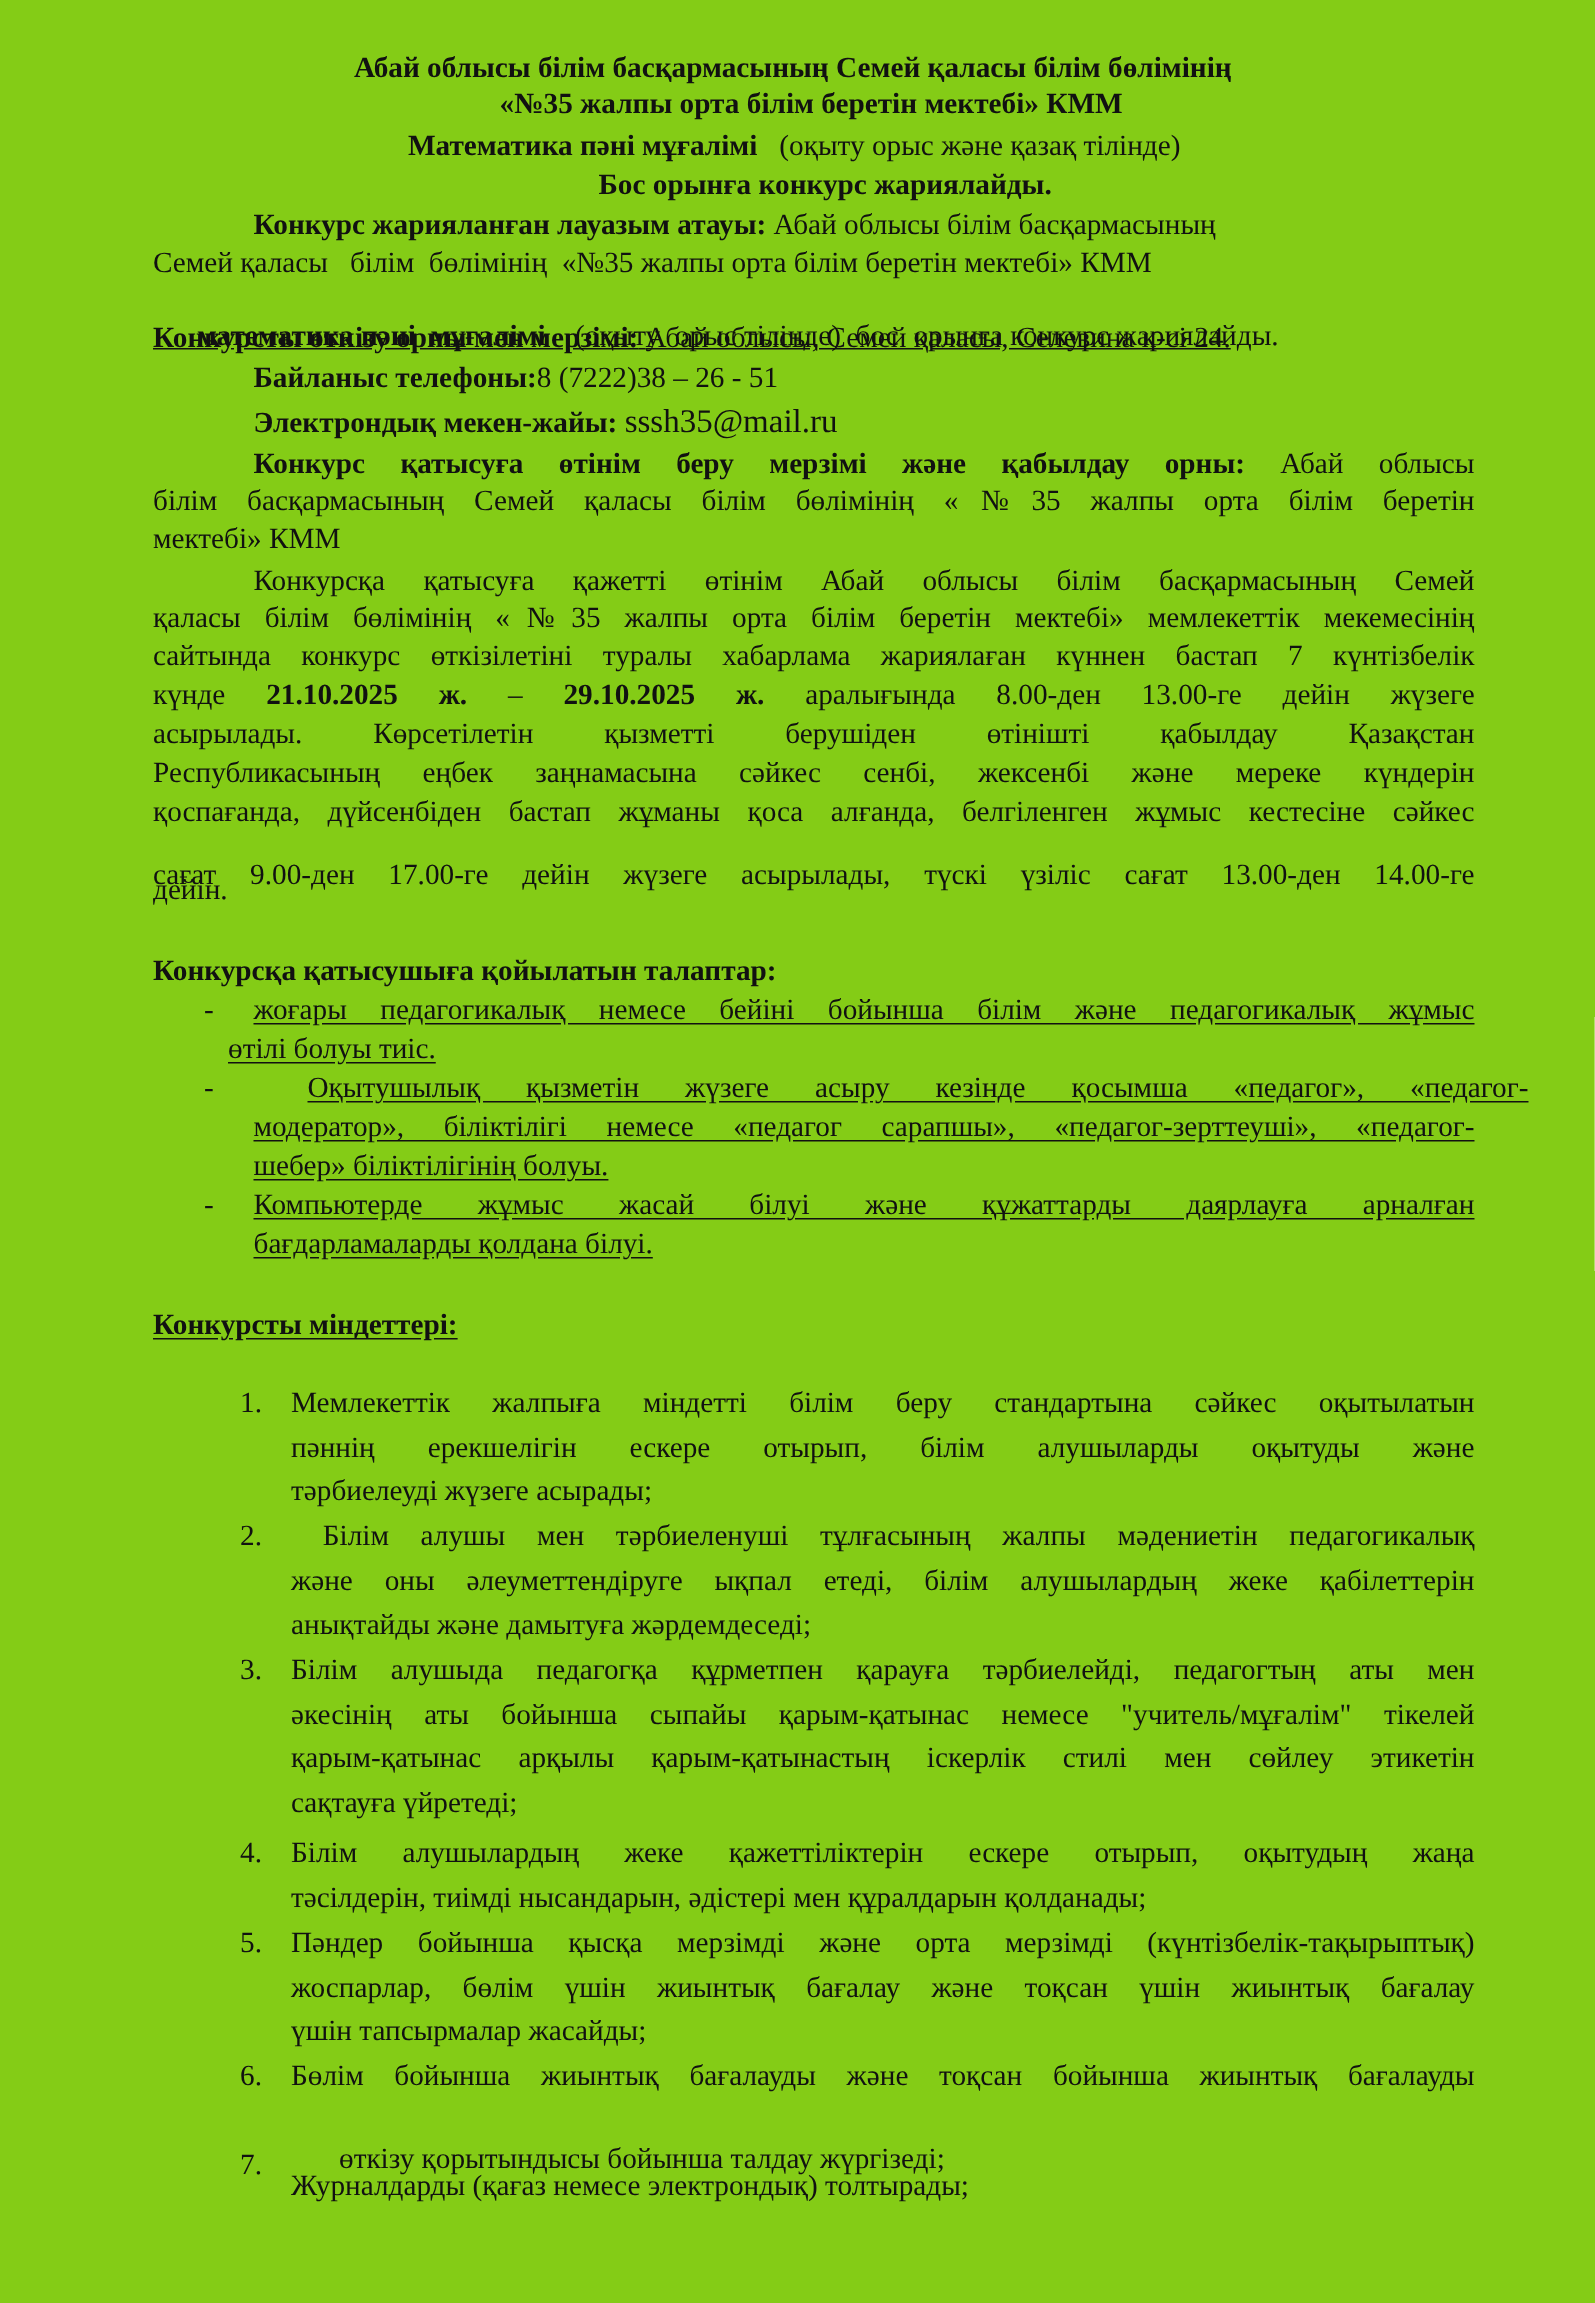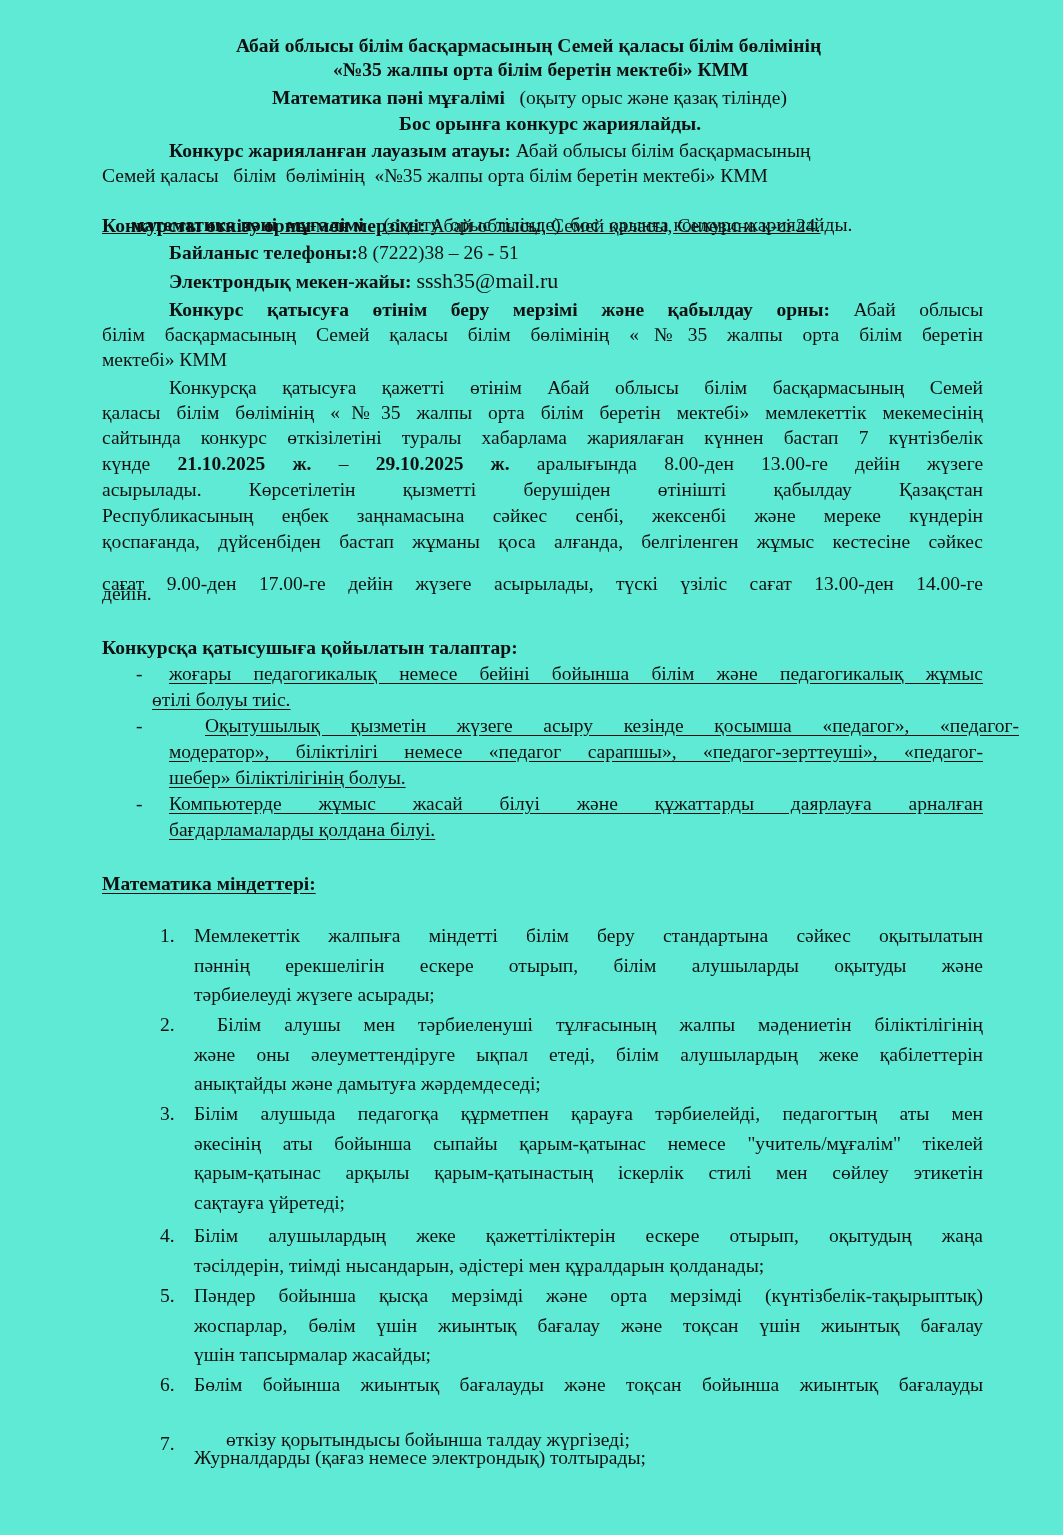--- a/index.html
+++ b/index.html
@@ -1,20 +1,20 @@
 <!DOCTYPE html>
 <html><head>
 <meta charset="utf-8">
 <style>
   html, body { margin: 0; padding: 0; background: #ffffff; }
   body {
     width: 1063px; height: 1535px; overflow: hidden; position: relative;
     font-family: "Liberation Serif", serif; color: #111111;
   }
-  .page { position: absolute; left: 0; top: 0; width: 1063px; height: 1535px; background: #5eead4; }
+  .page { position: absolute; left: 0; top: 0; width: 1063px; height: 1535px; background: #84cc16; }
   .ln { position: absolute; white-space: nowrap; font-size: 19.5px; line-height: 24px; }
   .b { font-weight: bold; }
   .u { text-decoration: underline; text-underline-offset: 3px; }
   .just { text-align: justify; text-align-last: justify; white-space: normal; }
   .dash { position: absolute; font-size: 19.5px; line-height: 24px; }
   .num { position: absolute; font-size: 19.5px; line-height: 24px; }
 </style>
 </head>
 <body>
 
@@ -93,29 +93,29 @@
     <div class="ln just u" style="left:169px; top:714px; width:814px;margin-left:36px;">Оқытушылық  қызметін  жүзеге  асыру  кезінде  қосымша  «педагог»,  «педагог-</div>
     <div class="ln just u" style="left:169px; top:740px; width:814px;">модератор», біліктілігі немесе «педагог сарапшы», «педагог-зерттеуші», «педагог-</div>
     <div class="ln u" style="left:169px; top:766px;">шебер» біліктілігінің болуы.</div>
 
     <div class="dash" style="left:136px; top:792px;">-</div>
     <div class="ln just u" style="left:169px; top:792px; width:814px;"> Компьютерде  жұмыс  жасай  білуі  және  құжаттарды  даярлауға  арналған</div>
     <div class="ln u" style="left:169px; top:818px;">бағдарламаларды қолдана білуі.</div>
   </div>
 
   <div>
-    <div class="ln b u" style="left:102px; top:872px;">Математика міндеттері:</div>
+    <div class="ln b u" style="left:102px; top:872px;">Конкурсты міндеттері:</div>
 
     <div class="num" style="left:160px; top:924px;">1.</div>
     <div class="ln just" style="left:194px; top:924px; width:789px;">Мемлекеттік жалпыға міндетті білім беру стандартына сәйкес оқытылатын</div>
     <div class="ln just" style="left:194px; top:954px; width:789px;">пәннің  ерекшелігін  ескере  отырып,  білім  алушыларды  оқытуды  және</div>
     <div class="ln" style="left:194px; top:983px;">тәрбиелеуді жүзеге асырады;</div>
 
     <div class="num" style="left:160px; top:1013px;">2.</div>
-    <div class="ln just" style="left:194px; top:1013px; width:789px; white-space:pre;"> Білім алушы мен тәрбиеленуші тұлғасының жалпы мәдениетін біліктілігінің</div>
+    <div class="ln just" style="left:194px; top:1013px; width:789px; white-space:pre;"> Білім алушы мен тәрбиеленуші тұлғасының жалпы мәдениетін педагогикалық</div>
     <div class="ln just" style="left:194px; top:1043px; width:789px;">және оны әлеуметтендіруге ықпал етеді, білім алушылардың жеке қабілеттерін</div>
     <div class="ln" style="left:194px; top:1072px;">анықтайды және дамытуға жәрдемдеседі;</div>
 
     <div class="num" style="left:160px; top:1102px;">3.</div>
     <div class="ln just" style="left:194px; top:1102px; width:789px;">Білім алушыда педагогқа құрметпен қарауға тәрбиелейді, педагогтың аты мен</div>
     <div class="ln just" style="left:194px; top:1132px; width:789px;">әкесінің аты бойынша сыпайы қарым-қатынас немесе "учитель/мұғалім" тікелей</div>
     <div class="ln just" style="left:194px; top:1161px; width:789px;">қарым-қатынас арқылы қарым-қатынастың іскерлік стилі мен сөйлеу этикетін</div>
     <div class="ln" style="left:194px; top:1191px;">сақтауға үйретеді;</div>
 
     <div class="num" style="left:160px; top:1224px;">4.</div>

